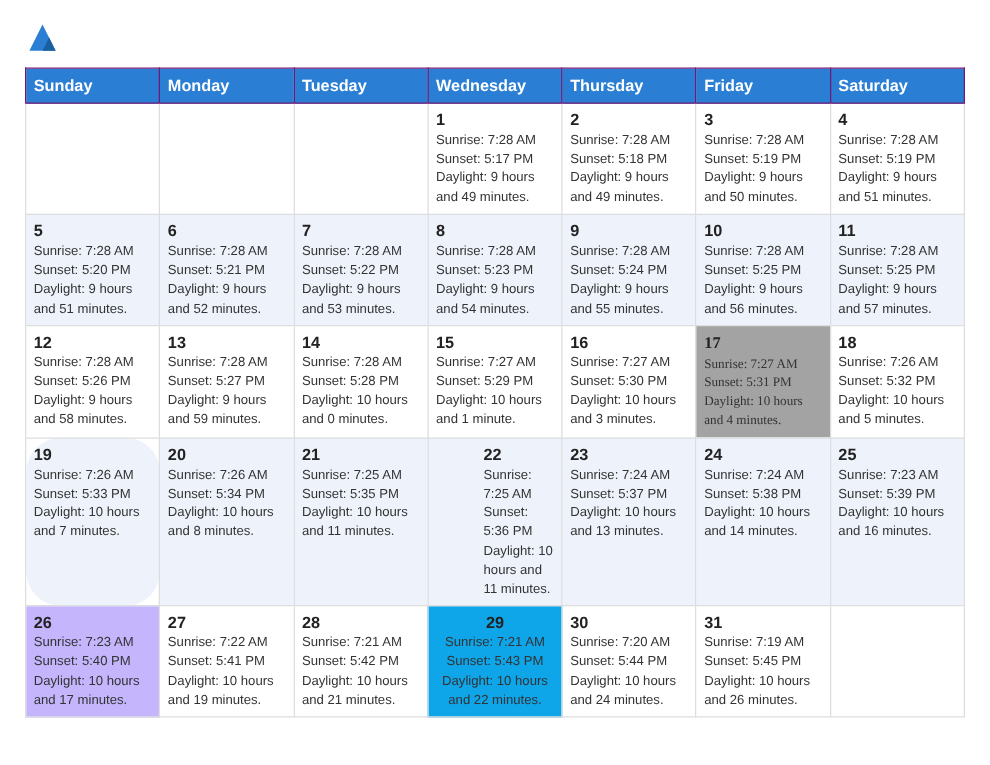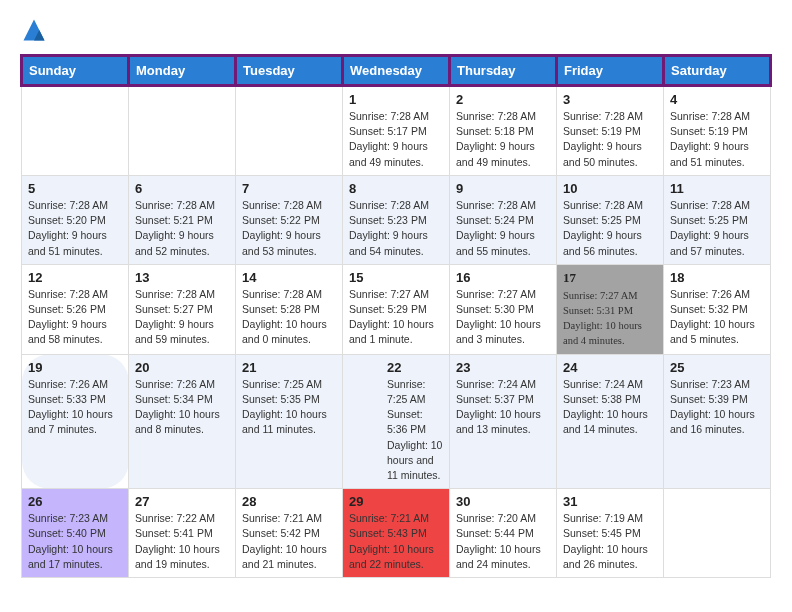--- a/index.html
+++ b/index.html
@@ -62,21 +62,21 @@
       border-collapse: collapse;
       border: 1px solid #ccc;
     }
     .calendar th {
       background: #2a7fd4;
       color: #fff;
       font-size: 13px;
       font-weight: bold;
       padding: 6px 6px;
       text-align: left;
-      border: 3px solid #701a75;
+      border: 1px solid #701a75;
     }
     .calendar td {
       border: 1px solid #ddd;
       vertical-align: top;
       padding: 5px 6px;
       width: calc(100% / 7);
       min-height: 80px;
       background: #fff;
     }
     .calendar tr:nth-child(even) td {
@@ -304,21 +304,21 @@
             <div class="day-info" style="white-space: pre-line;">Sunrise: 7:22 AM
 Sunset: 5:41 PM
 Daylight: 10 hours and 19 minutes.</div>
           </td>
           <td style="background: rgb(255, 255, 255);">
             <div class="day-num">28</div>
             <div class="day-info" style="white-space: pre-line;">Sunrise: 7:21 AM
 Sunset: 5:42 PM
 Daylight: 10 hours and 21 minutes.</div>
           </td>
-          <td style="background: #ef4444;">
+          <td style="background: #0ea5e9; text-align: center;">
             <div class="day-num">29</div>
             <div class="day-info" style="white-space: pre-line;">Sunrise: 7:21 AM
 Sunset: 5:43 PM
 Daylight: 10 hours and 22 minutes.</div>
           </td>
           <td style="background: rgb(255, 255, 255);">
             <div class="day-num">30</div>
             <div class="day-info" style="white-space: pre-line;">Sunrise: 7:20 AM
 Sunset: 5:44 PM
 Daylight: 10 hours and 24 minutes.</div>

